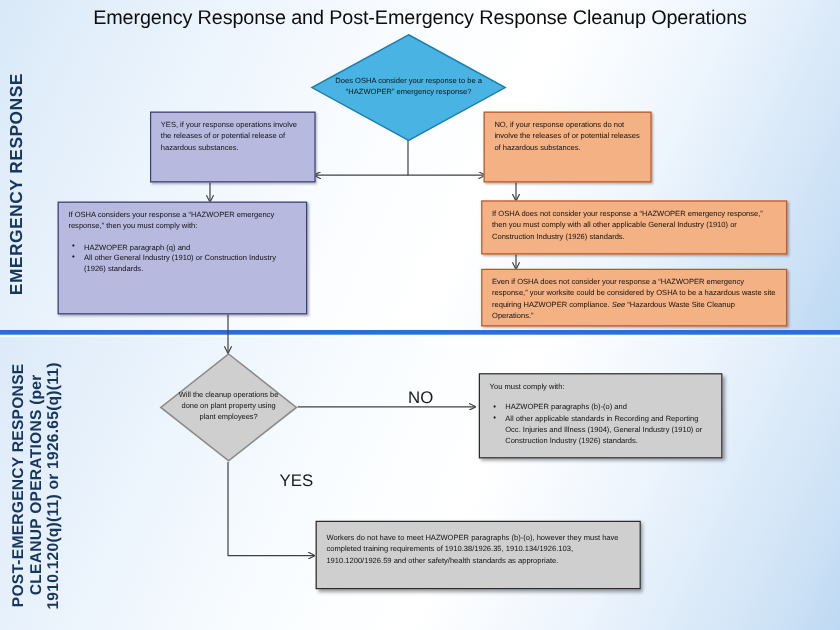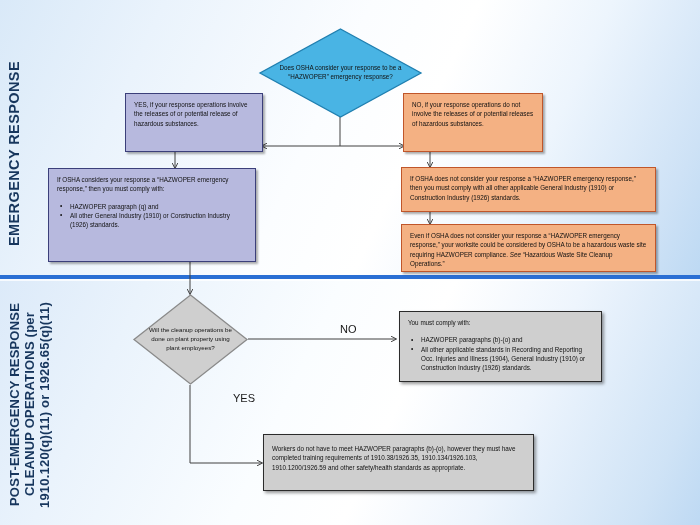--- a/index.html
+++ b/index.html
@@ -139,35 +139,36 @@
   
   #wires {
     position: absolute;
     left: 0; top: 0;
     width: 700px; height: 525px;
     pointer-events: none;
   }
 
   .edge-label {
     position: absolute;
-    font-size: 11px;
+    font-size: 14px;
     color: #1a1a1a;
     padding-left: 29px;
   }
 </style>
 </head>
 <body>
 
 <div id="slide">
 
   <div id="band-top"></div>
   <div id="band-bottom"></div>
   <div id="divider"></div>
   <div id="divider-shadow"></div>
 
+  <div id="title">Emergency Response and Post-Emergency Response Cleanup Operations</div>
 
   <div class="vlabel" id="vlabel-top">EMERGENCY RESPONSE</div>
   <div class="vlabel" id="vlabel-bottom">POST-EMERGENCY RESPONSE CLEANUP OPERATIONS (per 1910.120(q)(11) or 1926.65(q)(11)</div>
 
   <svg id="wires" viewBox="0 0 700 525" width="700" height="525">
     <defs>
       <marker id="arrow" viewBox="0 0 10 10" refX="9" refY="5" markerWidth="6" markerHeight="6" orient="auto-start-reverse">
         <path d="M 0 0 L 10 5 L 0 10" fill="none" stroke="#404040" stroke-width="1.6"></path>
       </marker>
     </defs>

